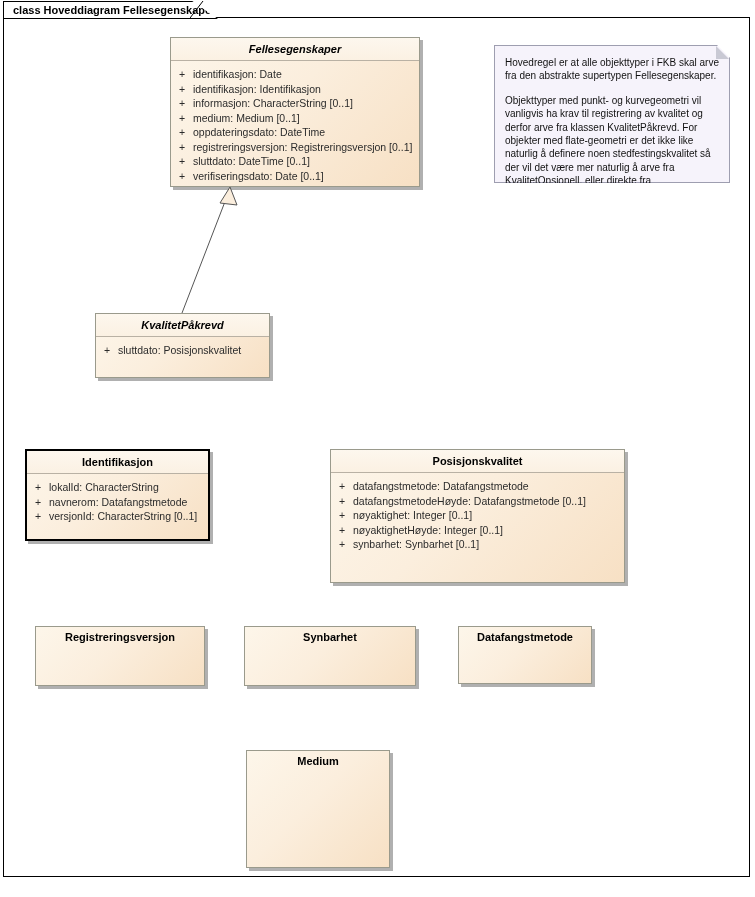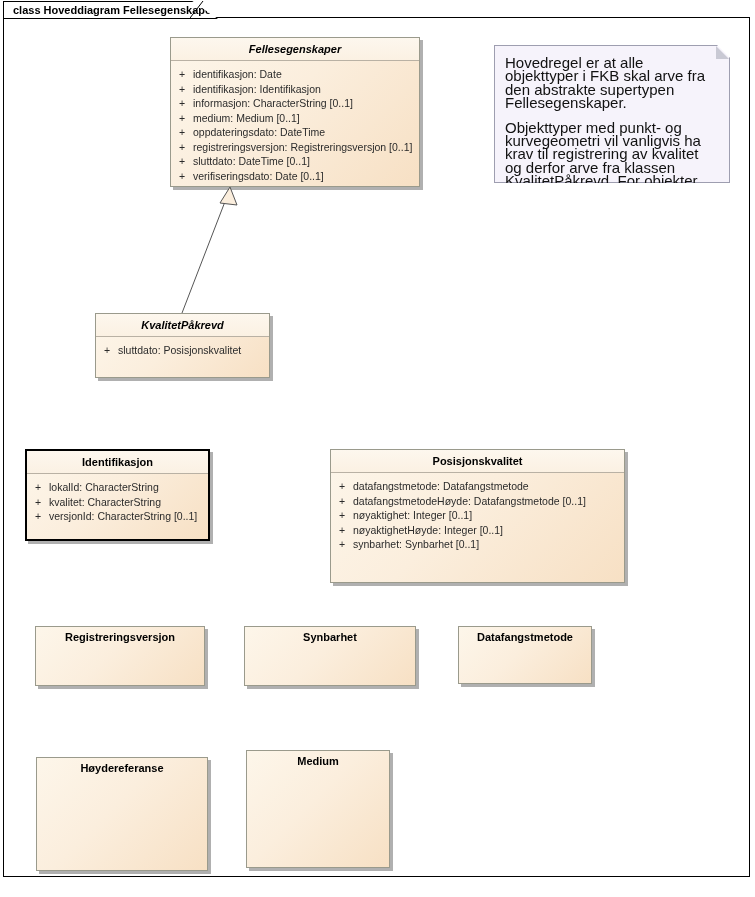--- a/index.html
+++ b/index.html
@@ -139,21 +139,21 @@
     position: absolute;
     right: 0px;
     top: 0px;
     width: 13px;
     height: 13px;
     background: #c9c9d4;
     clip-path: polygon(0 0, 100% 100%, 0 100%);
   }
   .note-body {
     padding: 10px 10px 0 10px;
-    font-size: 15px;
+    font-size: 10px;
     line-height: 13.4px;
     color: #111111;
   }
   .note-para { margin: 0 0 11px 0; }
   .note-para:last-child { margin-bottom: 0; }
 
   
   #connectors {
     position: absolute;
     left: 0; top: 0;
@@ -234,21 +234,21 @@
 
   <div class="uml-box selected" id="cls-identifikasjon" style="left:25px; top:449px; width:185px; height:92px;">
     <div class="cls-header">Identifikasjon</div>
     <div class="cls-attrs">
       <div class="attr-row">
         <span class="attr-vis">+</span>
         <span class="attr-text">lokalId: CharacterString</span>
       </div>
       <div class="attr-row">
         <span class="attr-vis">+</span>
-        <span class="attr-text">kvalitet: CharacterString</span>
+        <span class="attr-text">navnerom: Datafangstmetode</span>
       </div>
       <div class="attr-row">
         <span class="attr-vis">+</span>
         <span class="attr-text">versjonId: CharacterString [0..1]</span>
       </div>
     </div>
   </div>
 
   <div class="uml-box" id="cls-posisjonskvalitet" style="left:330px; top:449px; width:295px; height:134px;">
     <div class="cls-header">Posisjonskvalitet</div>
@@ -281,23 +281,20 @@
   </div>
 
   <div class="uml-box" id="box-synbarhet" style="left:244px; top:626px; width:172px; height:60px;">
     <div class="simple-title">Synbarhet</div>
   </div>
 
   <div class="uml-box" id="box-datafangstmetode" style="left:458px; top:626px; width:134px; height:58px;">
     <div class="simple-title">Datafangstmetode</div>
   </div>
 
-  <div class="uml-box" id="box-hoydereferanse" style="left:36px; top:757px; width:172px; height:114px;">
-    <div class="simple-title">Høydereferanse</div>
-  </div>
 
   <div class="uml-box" id="box-medium" style="left:246px; top:750px; width:144px; height:118px;">
     <div class="simple-title">Medium</div>
   </div>
 
   <svg id="connectors">
 
     <g>
       <line x1="182" y1="313" x2="226" y2="199" stroke="#555555" stroke-width="1"></line>
       <polygon points="230,187 237,205 220,203" fill="#fbeedd" stroke="#555555" stroke-width="1"></polygon>

